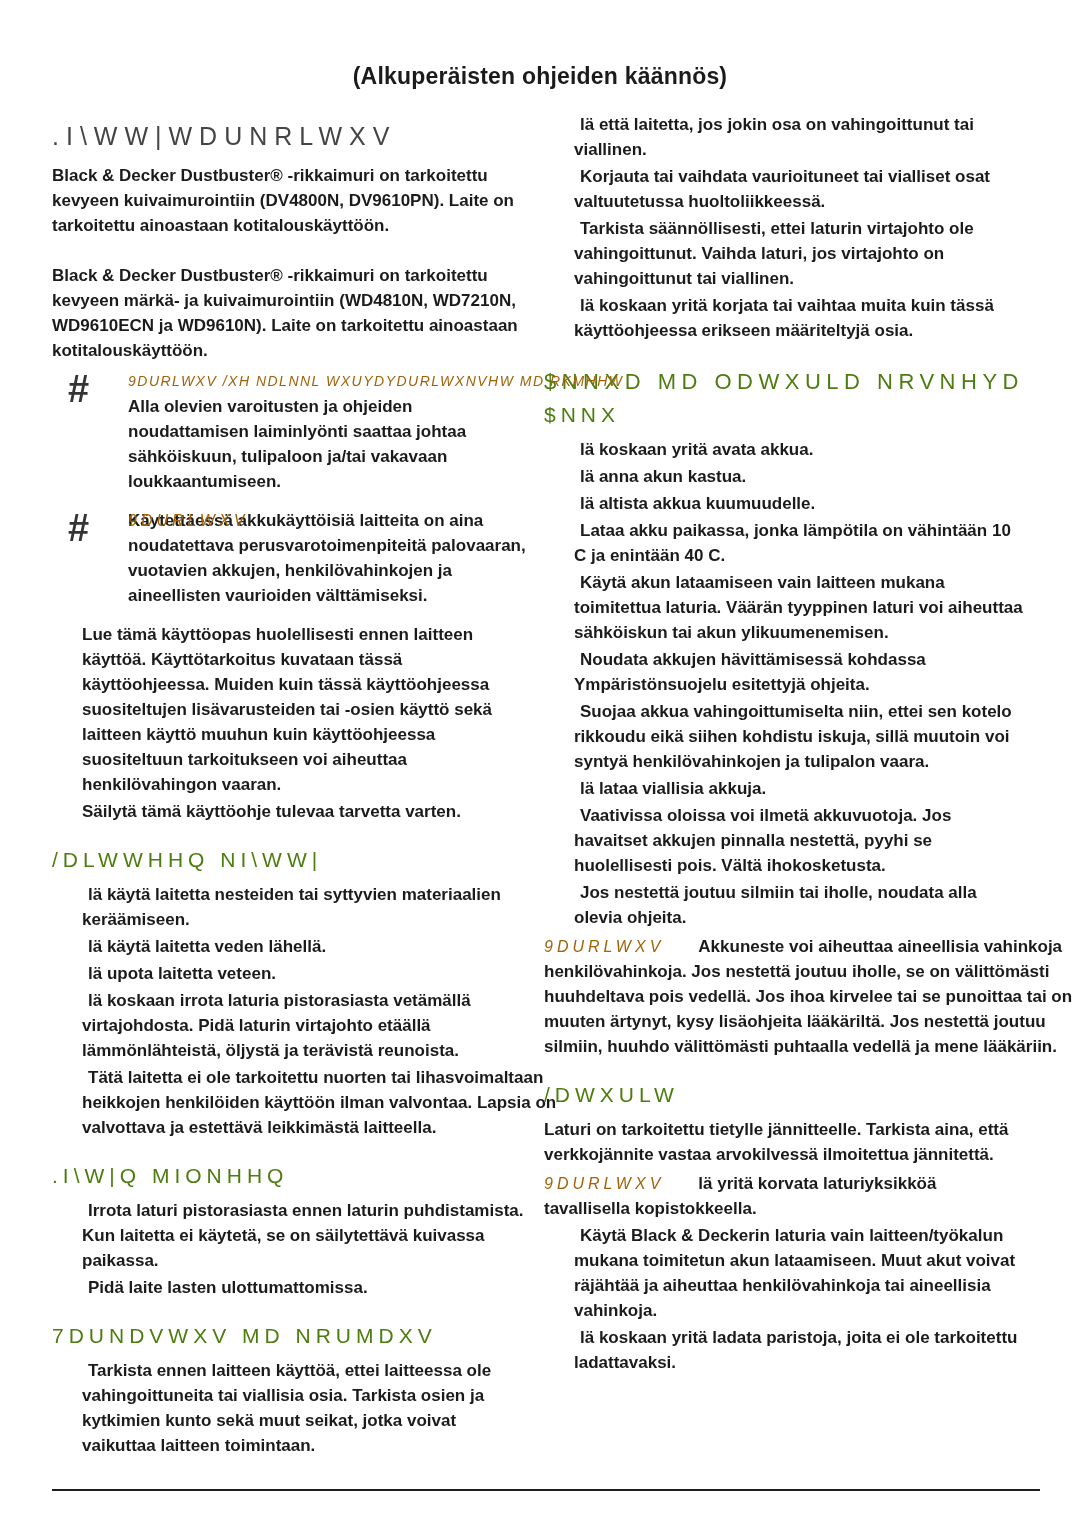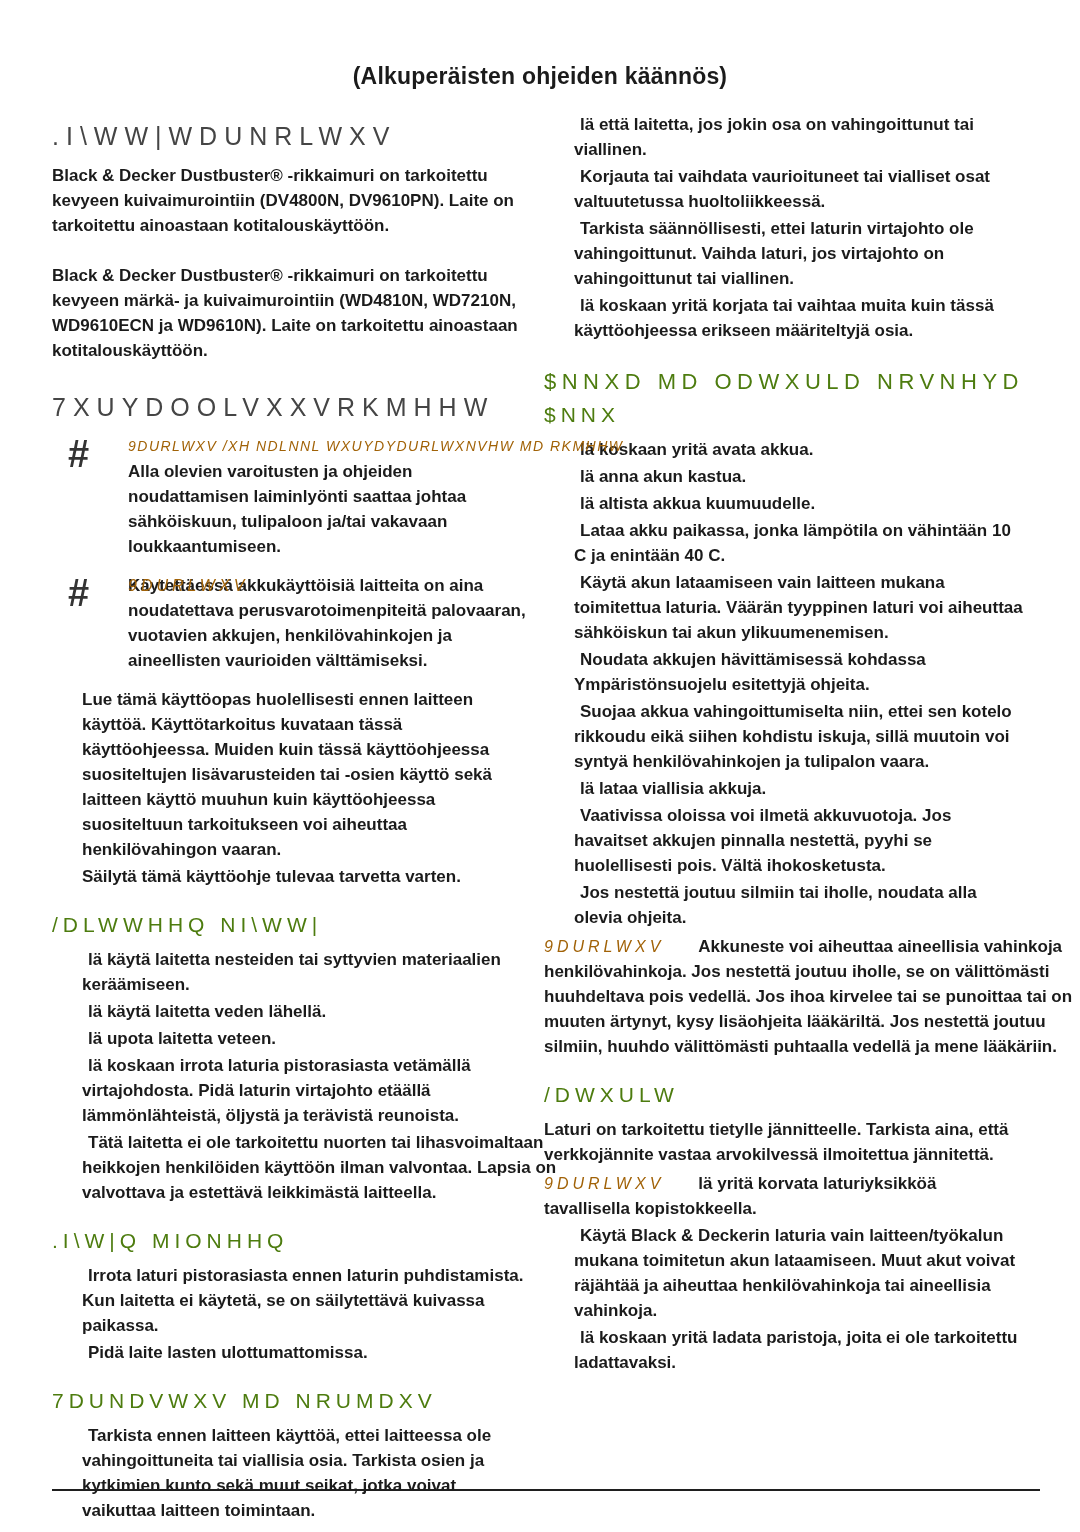--- a/index.html
+++ b/index.html
@@ -48,21 +48,20 @@
   <div class="doc-title">(Alkuperäisten ohjeiden käännös)</div>
 
   <div class="columns">
 
     <div class="col">
       <h2 class="gh1">.I\WW|WDUNRLWXV</h2>
 
       <p class="body">Black &amp; Decker Dustbuster® -rikkaimuri on tarkoitettu kevyeen kuivaimurointiin (DV4800N, DV9610PN). Laite on tarkoitettu ainoastaan kotitalouskäyttöön.</p>
       <p class="body sp">Black &amp; Decker Dustbuster® -rikkaimuri on tarkoitettu kevyeen märkä- ja kuivaimurointiin (WD4810N, WD7210N, WD9610ECN ja WD9610N). Laite on tarkoitettu ainoastaan kotitalouskäyttöön.</p>
 
-      <h2 class="gh1 mt">7XUYDOOLVXXVRKMHHW</h2>
 
       <div class="warn-row">
         <span class="hash">#</span>
         <div class="windent">
           <div class="wtitle long">9DURLWXV  /XH NDLNNL WXUYDYDURLWXNVHW MD RKMHHW</div>
           <p class="body">Alla olevien varoitusten ja ohjeiden noudattamisen laiminlyönti saattaa johtaa sähköiskuun, tulipaloon ja/tai vakavaan loukkaantumiseen.</p>
         </div>
       </div>
 
       <div class="warn-row">

